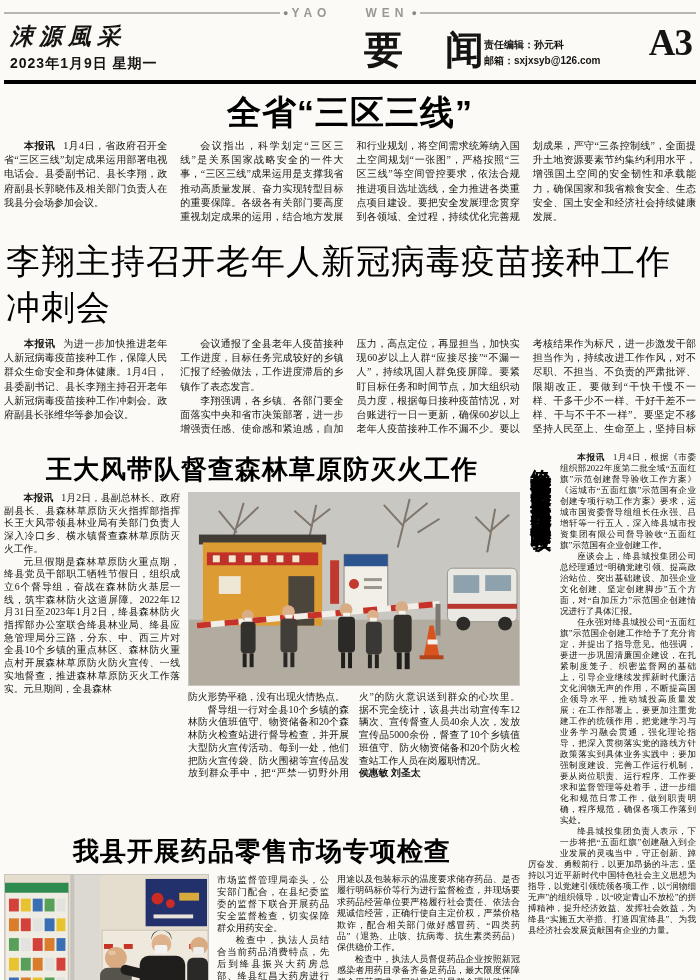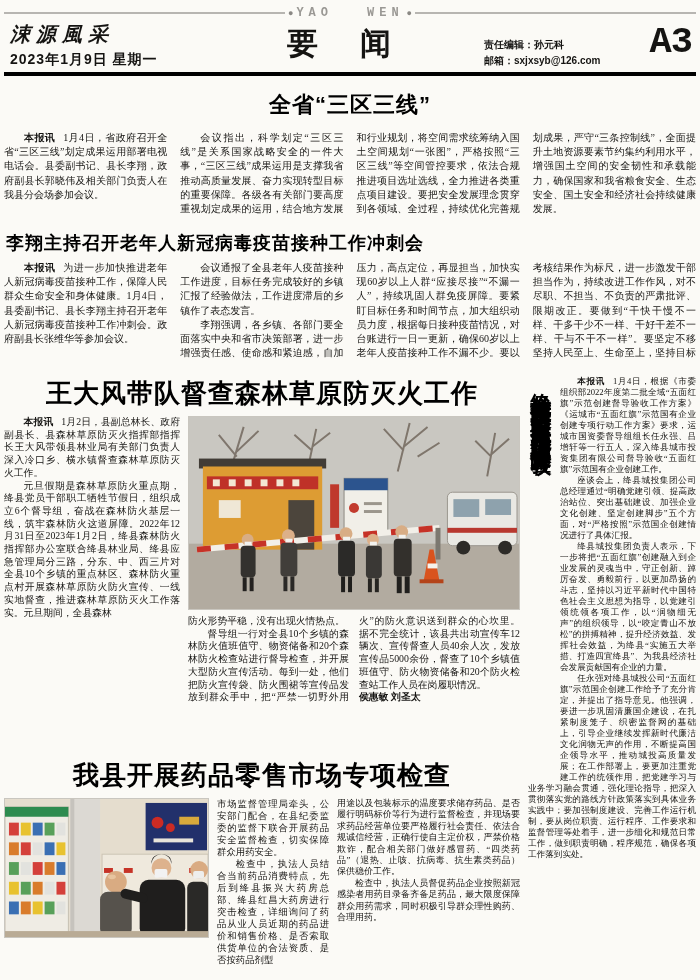--- a/index.html
+++ b/index.html
@@ -6,41 +6,41 @@
   html,body { background:#e9e7e2; }
   body { font-family:"Liberation Serif","DejaVu Serif",serif; color:#151412; }
   .page { width:700px; height:980px; background:#fbfaf6; margin:0 auto; overflow:hidden;
           padding:6px 4px 0 4px; position:relative; }
 
   
   .top-rule { display:flex; align-items:center; height:14px; }
   .rule-seg { flex:1; height:2px; background:#b7b5b1; }
   .pin-dot { color:#8a8884; font-size:9px; margin:0 3px; font-family:"Liberation Sans",sans-serif; }
   .pinyin { color:#9a9894; font-weight:bold; letter-spacing:5px; font-size:12px;
-            font-family:Liberation Mono, monospace; }
+            font-family:Liberation Sans, sans-serif; }
   .pin-gap { width:34px; }
   .header-row { display:flex; align-items:flex-start; margin-top:1px; }
   .masthead-block { width:190px; padding-left:6px; }
-  .masthead { font-size:20px; font-weight:bold; font-style:italic; letter-spacing:6px;
+  .masthead { font-size:23px; font-weight:bold; font-style:italic; letter-spacing:6px;
               font-family:Liberation Mono, monospace; }
   .dateline { font-size:14px; font-weight:bold; margin-top:3px; letter-spacing:1px;
               font-family:"Liberation Sans",sans-serif; }
-  .section-title { flex:1; text-align:center; font-size:31px; font-weight:900; margin-top:2px;
+  .section-title { flex:1; text-align:right; font-size:39px; font-weight:900; margin-top:2px;
                    font-family:"Liberation Sans","DejaVu Sans",sans-serif; }
   .st-gap { display:inline-block; width:42px; }
   .editor-block { width:150px; font-size:10px; font-weight:bold; line-height:16px; margin-top:16px;
                   font-family:"Liberation Sans",sans-serif; }
   .pageno { width:62px; font-size:37px; font-weight:900; text-align:right; padding-right:4px;
-            font-family:Liberation Mono, monospace; letter-spacing:-1px; }
+            font-family:Liberation Serif, serif; letter-spacing:-1px; }
   .black-rule { height:4px; background:#000; margin-top:3px; }
 
   
   h1,h2 { font-family:"Liberation Sans","DejaVu Sans",sans-serif; color:#000; }
-  .a1-head { text-align:center; font-weight:900; line-height:41px; font-size:22px; margin-top:8px; letter-spacing:1px; }
-  .a2-head { font-weight:700; font-size:18px; margin:10px 0 2px 2px; letter-spacing:1px; }
+  .a1-head { text-align:center; font-weight:900; line-height:41px; font-size:34px; margin-top:8px; letter-spacing:1px; }
+  .a2-head { font-weight:400; font-size:34px; margin:10px 0 2px 2px; letter-spacing:1px; }
   .a3-head,.a4-head { font-weight:900; font-size:26px; text-align:center; letter-spacing:1px; }
   .cols { text-align:justify; }
   .cols4 { column-count:4; column-gap:13px; font-size:10px; line-height:14.2px; margin-top:6px; }
   p { text-indent:2em; }
   p.noindent { text-indent:0; }
   .lead { font-weight:bold; font-family:"Liberation Sans",sans-serif; margin-right:8px; }
   .sig { text-indent:0; font-weight:bold; padding-right:6px;
          font-family:Liberation Sans, sans-serif; }
   .a1-body { height:90px; overflow:hidden; }
   .a2-body { height:108px; overflow:hidden; }
@@ -316,18 +316,18 @@
             <p>检查中，执法人员督促药品企业按照新冠感染者用药目录备齐备足药品，最大限度保障群众用药需求，同时积极引导群众理性购药、合理用药。</p>
 
           </div>
         </div>
       </article>
     </div>
 
     <article class="a5">
       <div class="vhead">绛县城市投资集团有限公司『五面红旗』示范国企创建工作接受督导验收</div>
       <p><span class="lead">本报讯</span><span>1月4日，根据《市委组织部2022年度第二批全域“五面红旗”示范创建督导验收工作方案》《运城市“五面红旗”示范国有企业创建专项行动工作方案》要求，运城市国资委督导组组长任永强、吕增轩等一行五人，深入绛县城市投资集团有限公司督导验收“五面红旗”示范国有企业创建工作。</span></p>
-      <p>座谈会上，绛县城投集团公司总经理通过“明确党建引领、提高政治站位、突出基础建设、加强企业文化创建、坚定创建脚步”五个方面，对“严格按照”示范国企创建情况进行了具体汇报。</p>
+      <p>座谈会上，绛县城投集团公司总经理通过“明确党建引领、提高政治站位、突出基础建设、加强企业文化创建、坚定创建脚步”五个方面，对“自加压力”示范国企创建情况进行了具体汇报。</p>
+      <p>任永强对绛县城投公司“五面红旗”示范国企创建工作给予了充分肯定，并提出了指导意见。他强调，要进一步巩固清廉国企建设，在扎紧制度笼子、织密监督网的基础上，引导企业继续发挥新时代廉洁文化润物无声的作用，不断提高国企领导水平，推动城投高质量发展；在工作部署上，要更加注重党建工作的统领作用，把党建学习与业务学习融会贯通，强化理论指导，把深入贯彻落实党的路线方针政策落实到具体业务实践中；要加强制度建设、完善工作运行机制，要从岗位职责、运行程序、工作要求和监督管理等处着手，进一步细化和规范日常工作，做到职责明确，程序规范，确保各项工作落到实处。</p>
       <p>绛县城投集团负责人表示，下一步将把“五面红旗”创建融入到企业发展的灵魂当中，守正创新、踔厉奋发、勇毅前行，以更加昂扬的斗志，坚持以习近平新时代中国特色社会主义思想为指导，以党建引领统领各项工作，以“润物细无声”的组织领导，以“咬定青山不放松”的拼搏精神，提升经济效益、发挥社会效益，为绛县“实施五大举措、打造四宜绛县”、为我县经济社会发展贡献国有企业的力量。</p>
-      <p>任永强对绛县城投公司“五面红旗”示范国企创建工作给予了充分肯定，并提出了指导意见。他强调，要进一步巩固清廉国企建设，在扎紧制度笼子、织密监督网的基础上，引导企业继续发挥新时代廉洁文化润物无声的作用，不断提高国企领导水平，推动城投高质量发展；在工作部署上，要更加注重党建工作的统领作用，把党建学习与业务学习融会贯通，强化理论指导，把深入贯彻落实党的路线方针政策落实到具体业务实践中；要加强制度建设、完善工作运行机制，要从岗位职责、运行程序、工作要求和监督管理等处着手，进一步细化和规范日常工作，做到职责明确，程序规范，确保各项工作落到实处。</p>
     </article>
   </div>
 </div>
 
 </body></html>

